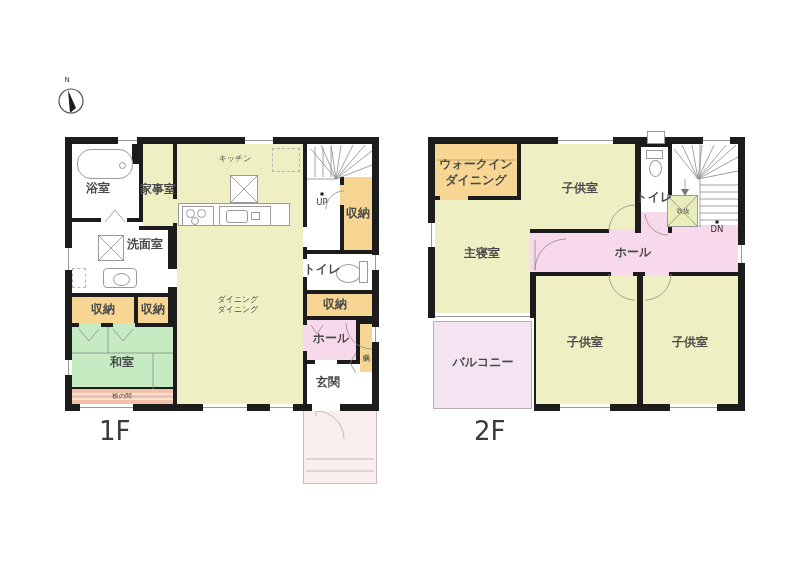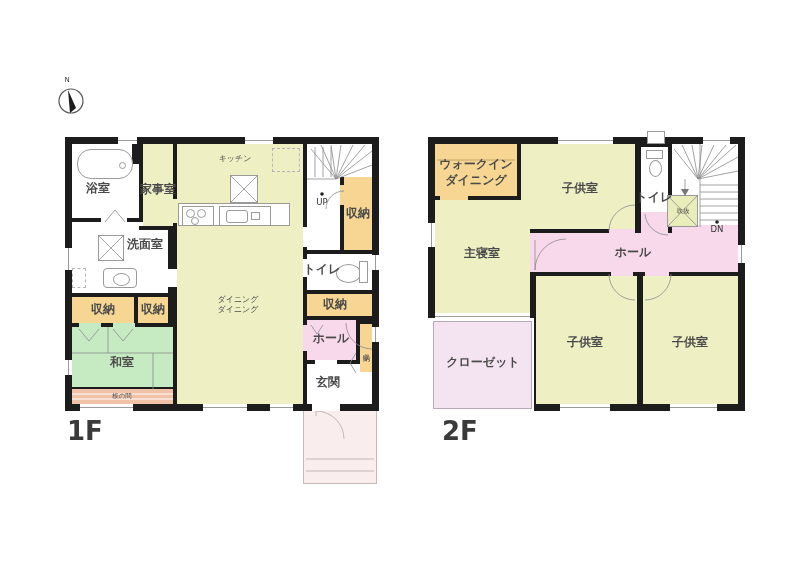--- a/index.html
+++ b/index.html
@@ -16,21 +16,21 @@
   .c-wd{background:#f0c2a8;}
   .c-bl{background:#f4e4f1;}
   .c-wall{background:#1c1c1c;}
   .lbl{position:absolute;transform:translate(-50%,-50%);font-size:8px;color:#4a4a4a;
        white-space:nowrap;text-align:center;line-height:1.3;z-index:6;}
   .sm{font-size:12px;font-weight:bold;}
   .tiny{font-size:6.5px;}
   .updn{font-size:8.5px;color:#333;}
   .lbl-v{position:absolute;transform:translate(-50%,-50%);writing-mode:vertical-rl;
          font-size:7px;color:#4a4a4a;letter-spacing:1px;z-index:6;}
-  .floor-label{position:absolute;font-size:26px;color:#3a3a3a;font-weight:700;z-index:6;}
+  .floor-label{position:absolute;font-size:26px;color:#3a3a3a;font-weight:400;z-index:6;margin-left:32px;}
   .win-h{position:absolute;z-index:4;background:linear-gradient(to bottom,#fff 0,#fff 3px,#9a9a9a 3px,#9a9a9a 4px,#fff 4px,#fff 100%);}
   .win-v{position:absolute;z-index:4;background:linear-gradient(to right,#fff 0,#fff 3px,#9a9a9a 3px,#9a9a9a 4px,#fff 4px,#fff 100%);}
   .ovl{position:absolute;left:0;top:0;z-index:5;pointer-events:none;}
   .fx{position:absolute;z-index:2;}
   .bdr{border:1px solid #9a9a9a;box-sizing:border-box;}
   .dash{border:1px dashed #b5b5b5;box-sizing:border-box;}
   .bridge{position:absolute;z-index:3;}
 </style>
 </head>
 <body>
@@ -219,20 +219,20 @@
     <div class="lbl sm" style="left:48px;top:36px;">
       <span>ウォークイン</span><br>
       <span>ダイニング</span>
     </div>
     <span class="lbl sm" style="left:152px;top:52px;">子供室</span>
     <span class="lbl sm" style="left:226px;top:61px;">トイレ</span>
     <span class="lbl tiny" style="left:255px;top:74px;">吹抜</span>
     <span class="lbl updn" style="left:289px;top:93px;">DN</span>
     <span class="lbl sm" style="left:54px;top:117px;">主寝室</span>
     <span class="lbl sm" style="left:205px;top:116px;">ホール</span>
-    <span class="lbl sm" style="left:55px;top:226px;">クローゼット</span>
+    <span class="lbl sm" style="left:55px;top:226px;">バルコニー</span>
     <span class="lbl sm" style="left:157px;top:206px;">子供室</span>
     <span class="lbl sm" style="left:262px;top:206px;">子供室</span>
   </div>
 
   <span class="floor-label" style="left:442px;top:416px;">2F</span>
 
 </div>
 
 </body></html>

